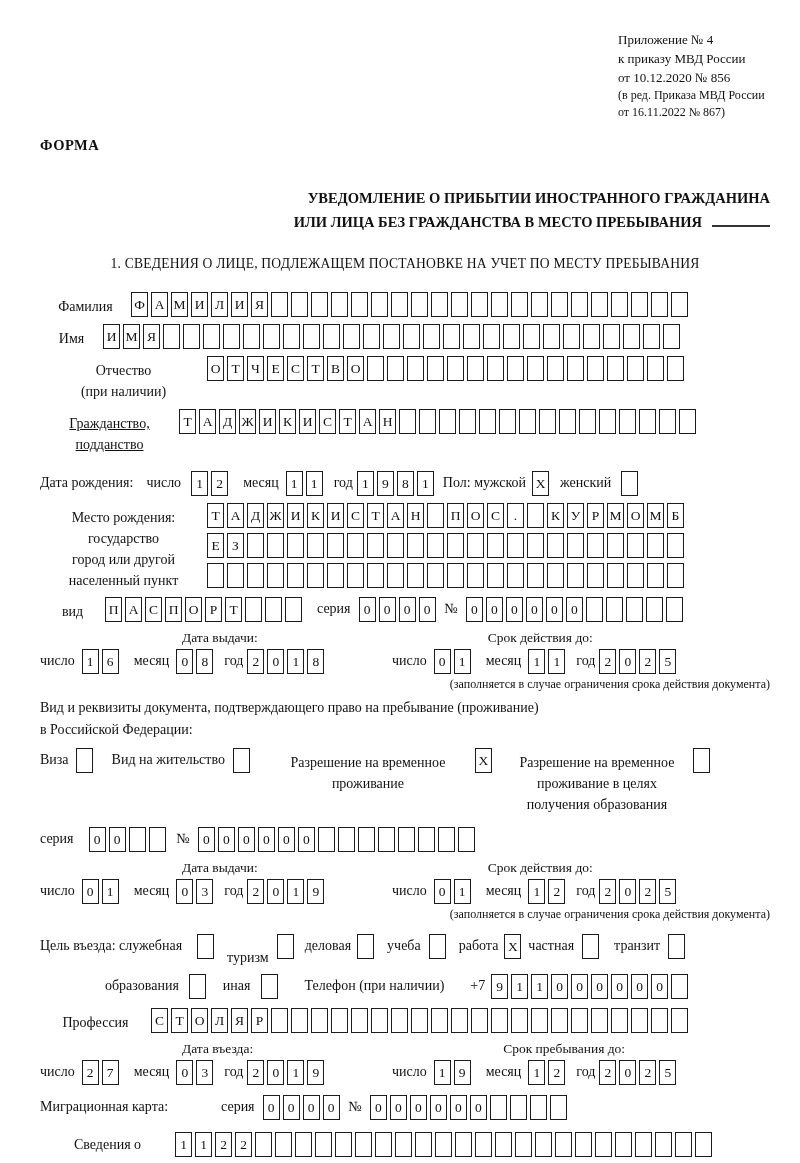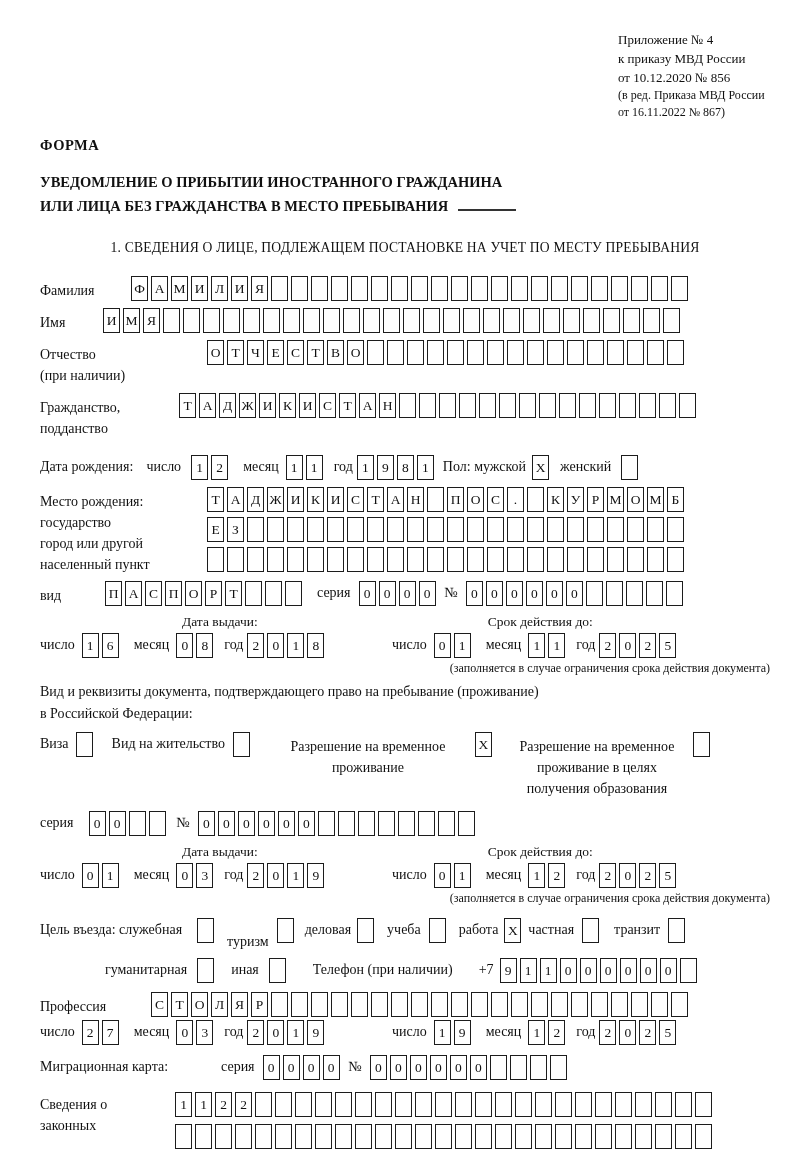--- a/index.html
+++ b/index.html
@@ -11,35 +11,35 @@
   }
   .page { padding:30px 30px 0 40px; }
 
   
   .hdr { margin-left:578px; width:200px; font-size:13px; line-height:19px; }
   .hdr .sub { font-size:12px; line-height:17px; }
   .hdr .sub:first-of-type { margin-top:4px; }
   .forma { text-align:left; font-weight:bold; font-size:14.5px; margin-top:16px; letter-spacing:.5px; }
 
   
-  .title { text-align:left; font-weight:bold; font-size:14.5px; line-height:24px; margin-top:16px; }
+  .title { text-align:right; font-weight:bold; font-size:14.5px; line-height:24px; margin-top:32px; }
   .blank { display:inline-block; width:58px; border-bottom:2px solid #333; margin-left:10px; vertical-align:baseline; }
   .sec { text-align:center; font-weight:normal; font-size:13.6px; margin-top:22px; letter-spacing:.2px; }
 
   
   .cell {
     width:17px; height:25px; flex:none;
     border:1.6px solid #1c1c1c; margin-right:3px; background:#fff;
     display:flex; align-items:center; justify-content:center;
     font-size:13.5px; line-height:1;
   }
   .cells { display:flex; flex:none; }
   .frow { display:flex; align-items:flex-start; margin-top:7px; }
-  .lbl { flex:none; padding-top:4px; line-height:21px; }
-  .w90{width:91px;} .w63{width:63px;} .w167{width:167px;} .w138{width:139px;} .w111{width:111px;} .w135{width:135px;} .w65{width:65px;}
+  .lbl { flex:none; padding-top:4px; line-height:21px;text-align:center; }
+  .w90{width:91px;} .w63{width:63px;} .w167{width:167px;} .w138{width:139px;text-decoration:underline;} .w111{width:111px;} .w135{width:135px;} .w65{width:65px;}
   .stack > .cells { margin-bottom:5px; }
 
   
   .word { padding-top:4px; flex:none; }
   .mlr { margin:0 7px 0 12px; }
   .ml0 { margin-right:7px; }
 
   
   .dhead { display:flex; font-size:13.5px; margin-top:8px; }
   .dgrow { display:flex; align-items:flex-start; margin-top:3px; }
@@ -538,21 +538,21 @@
     <div class="cells">
         <div class="cell"></div>
       </div>
     <span class="word" style="margin:0 8px 0 12px;">транзит</span>
     <div class="cells">
         <div class="cell"></div>
       </div>
   </div>
 
   <div class="purpose2">
-    <span class="word" style="margin-left:65px;margin-right:10px;">гуманитарная</span>
+    <span class="word" style="margin-left:65px;margin-right:10px;">образования</span>
     <div class="cells">
         <div class="cell"></div>
       </div>
     <span class="word" style="margin:0 10px 0 14px;">иная</span>
     <div class="cells">
         <div class="cell"></div>
       </div>
     <span class="word" style="margin-left:24px;">Телефон (при наличии)</span>
     <span class="word" style="margin:0 6px 0 26px;">+7</span>
     <div class="cells">
@@ -595,20 +595,24 @@
         <div class="cell"></div>
         <div class="cell"></div>
         <div class="cell"></div>
         <div class="cell"></div>
         <div class="cell"></div>
         <div class="cell"></div>
         <div class="cell"></div>
       </div>
   </div>
 
+  <div class="dhead">
+    <span style="margin-left:142px;">Дата въезда:</span>
+    <span style="margin-left:250px;">Срок пребывания до:</span>
+  </div>
   <div class="dgrow">
     <div class="dleft">
       <span class="word ml0">число</span>
       <div class="cells">
           <div class="cell">2</div>
           <div class="cell">7</div>
         </div>
       <span class="word mlr">месяц</span>
       <div class="cells">
           <div class="cell">0</div>

